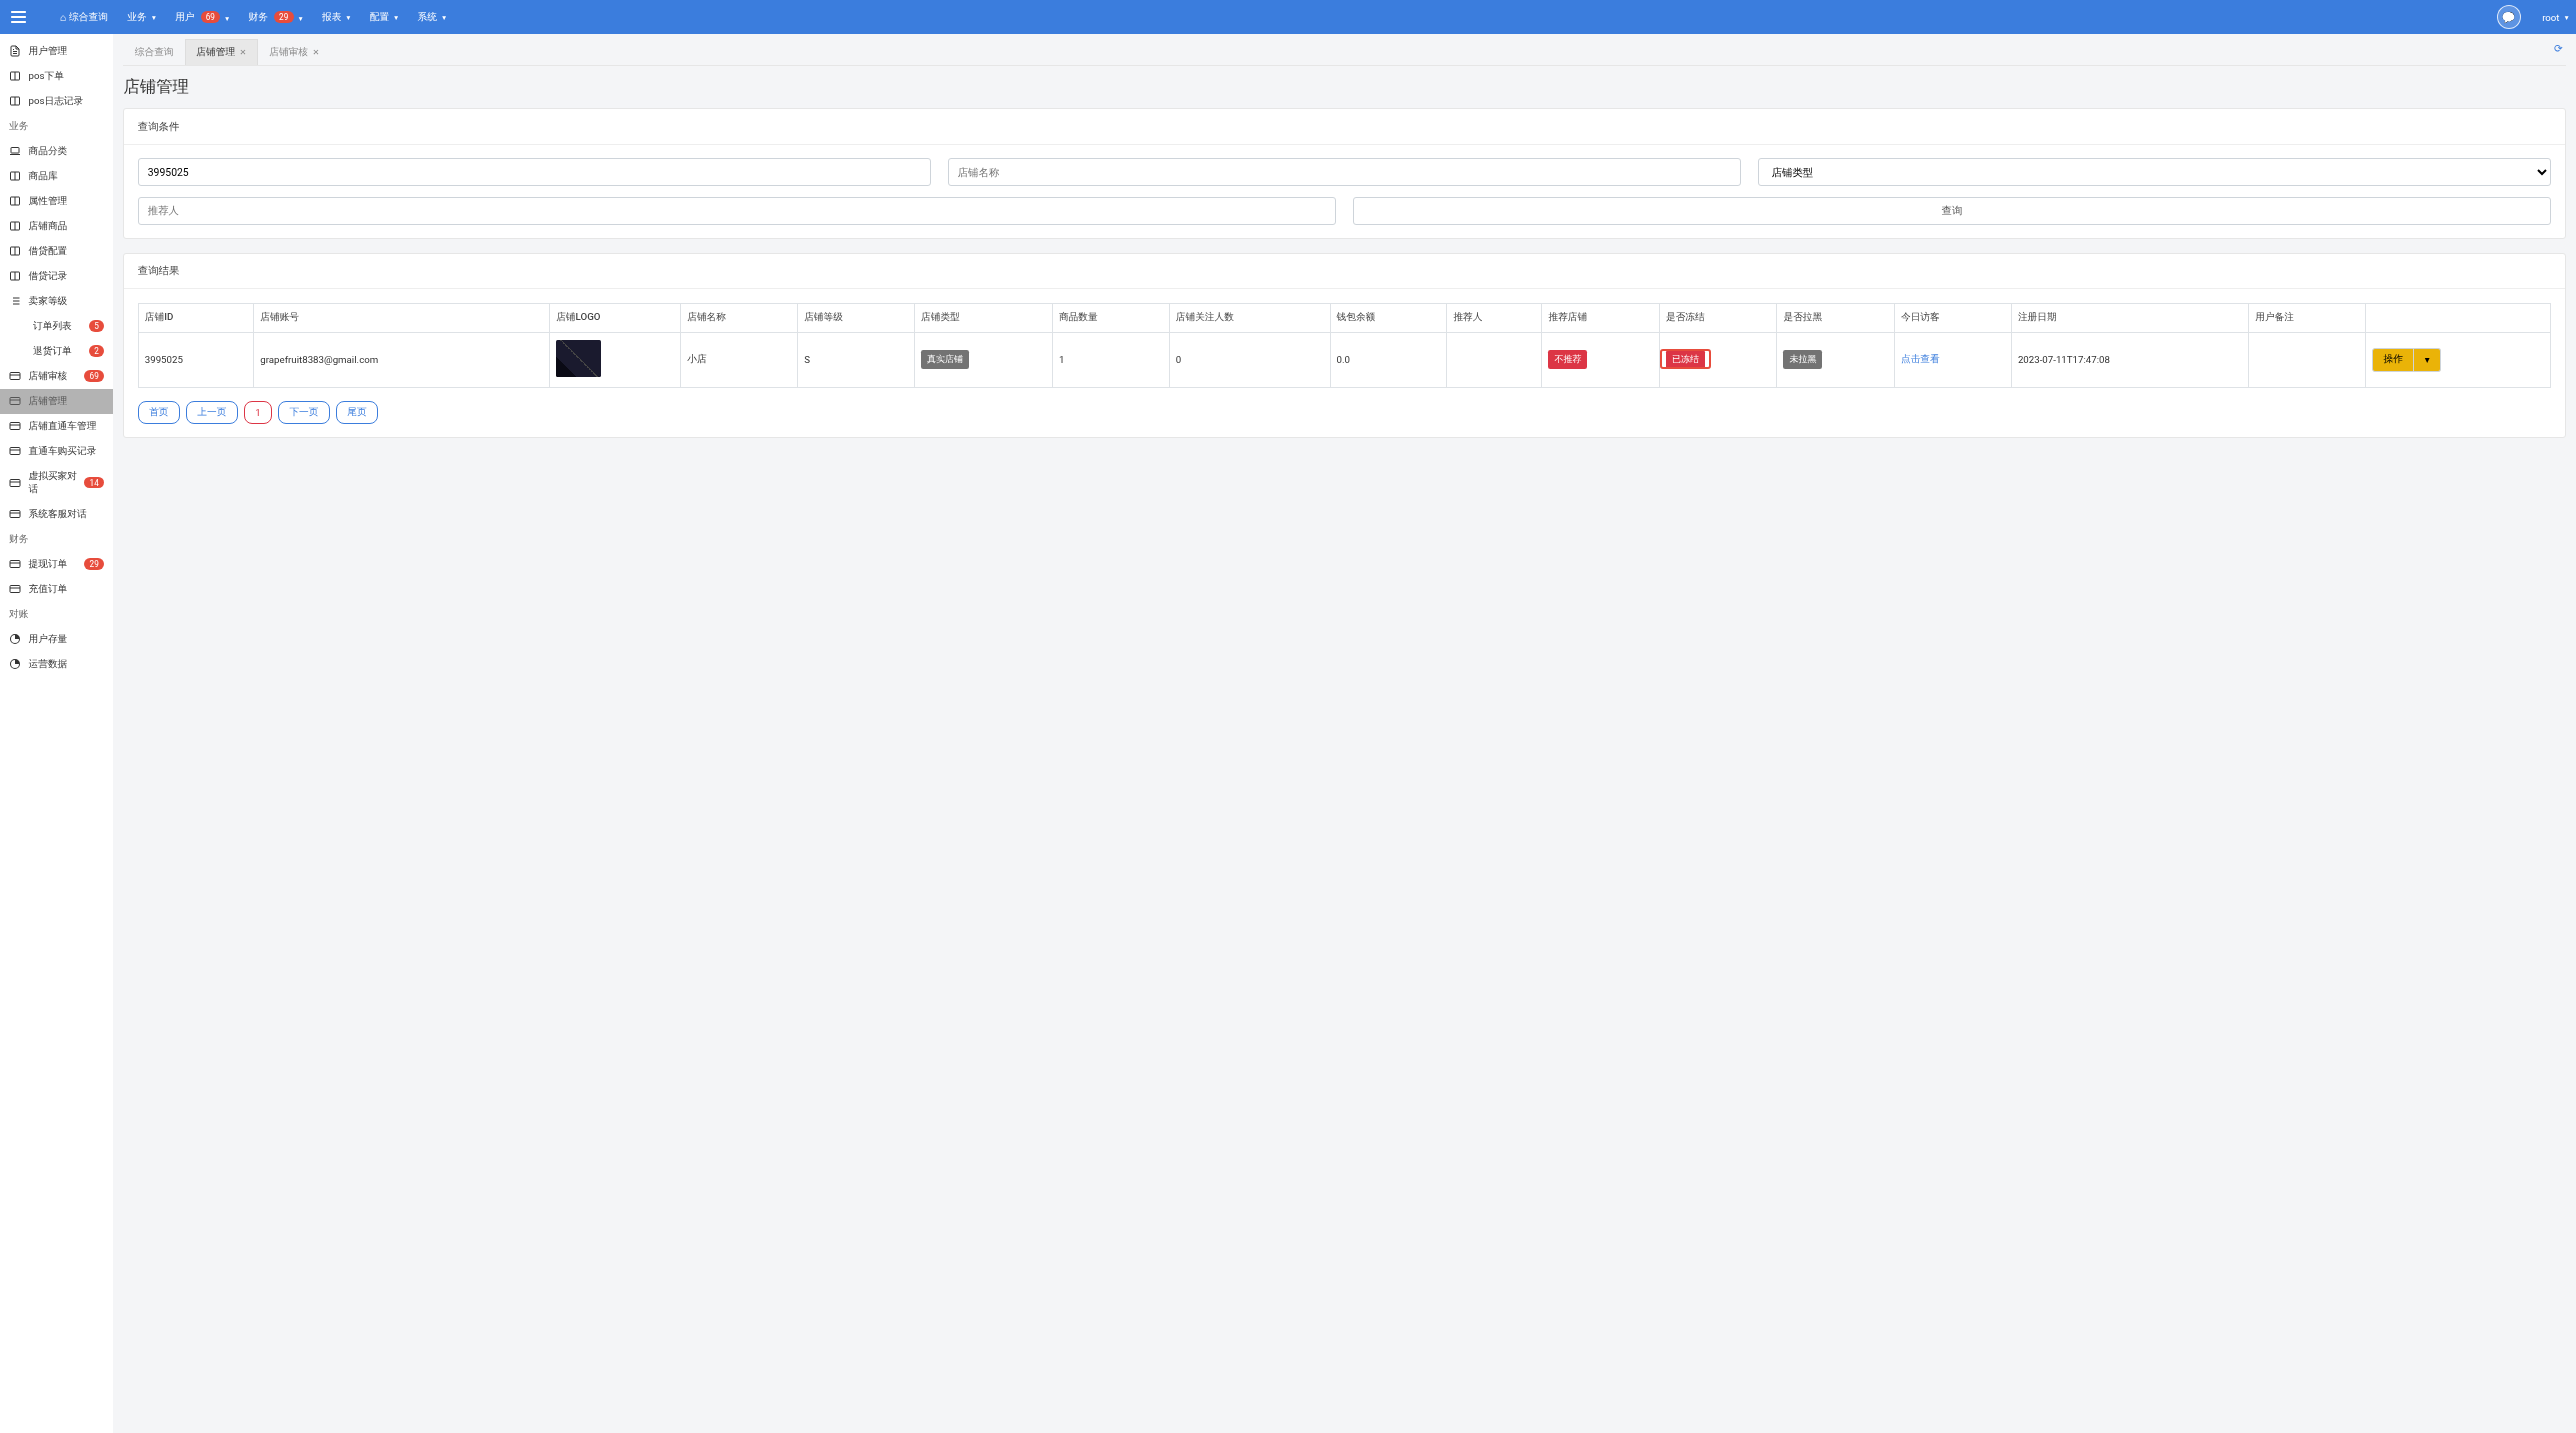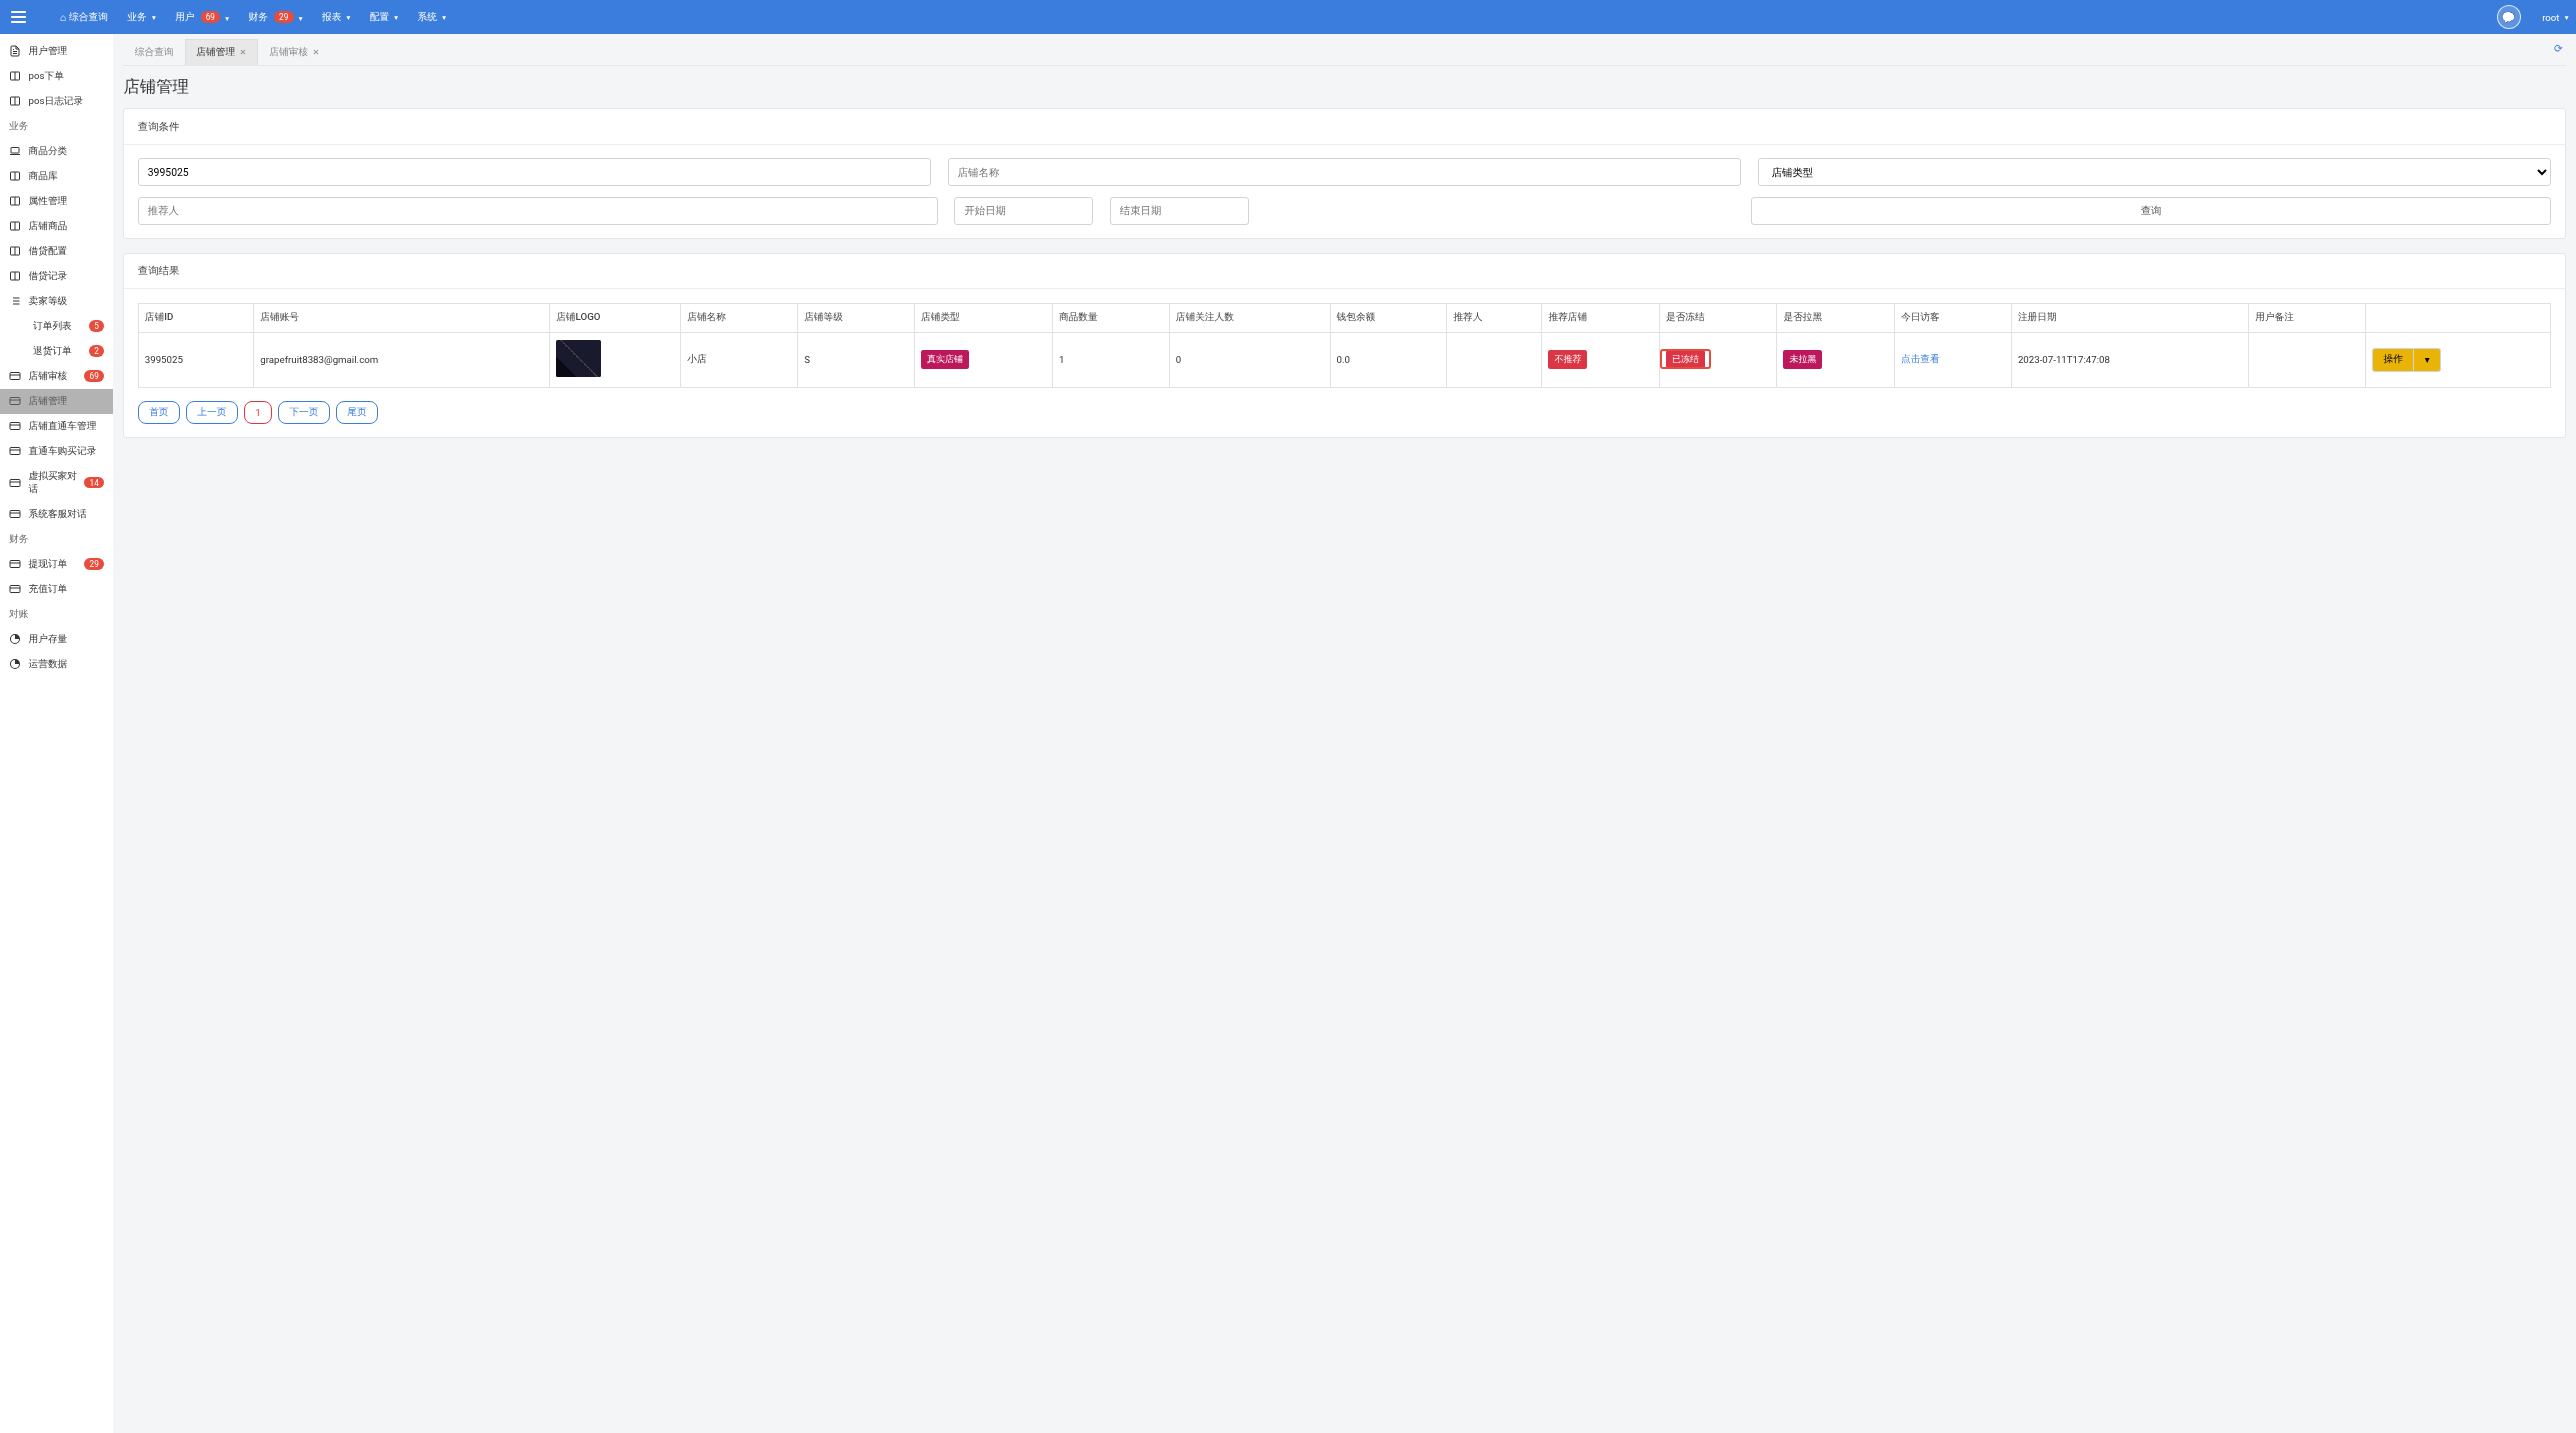--- a/index.html
+++ b/index.html
@@ -49,21 +49,21 @@
 .date-wrap { flex: 1; display: flex; gap: 16.4px; }
 .btn-query { background: #fff; cursor: pointer; text-align: center; display: flex; align-items: center; justify-content: center; color: #555; }
 
 .table-wrap { width: 100%; overflow-x: auto; }
 table { width: 100%; border-collapse: collapse; font-size: 9.7px; }
 th, td { border: 0.7px solid #dee2e6; padding: 7.5px 6px; text-align: left; vertical-align: middle; }
 th { background: #fff; font-weight: 500; color: #444; }
 td { color: #333; }
 .logo-img { width: 45px; height: 37px; background: #1a1a2e; border-radius: 1.5px; display: inline-block; background-image: linear-gradient(45deg,#0a0a15 25%,#1a1a2e 25%,#1a1a2e 50%,#444 50%,#444 52%,#1a1a2e 52%); }
 .tag { display: inline-block; padding: 3px 6px; border-radius: 2.2px; color: #fff; font-size: 9px; white-space: nowrap; }
-.tag-green { background: #be185d; text-align: center; }
+.tag-green { background: #737373; text-align: center; }
 .tag-red { background: #dc3545; }
 .link-btn { color: #3b7ddd; cursor: pointer; font-size: 9.7px; }
 .op-btn { display: flex; }
 .op-btn button { padding: 4.5px 10.4px; background: #eab308; border: 0.7px solid #ced4da; font-size: 9.7px; cursor: pointer; }
 .op-btn button:first-child { border-radius: 3px 0 0 3px; }
 .op-btn button:last-child { border-radius: 0 3px 3px 0; border-left: none; }
 
 .highlight-box { position: relative; }
 .highlight-box::after { content: ""; position: absolute; top: -4.5px; left: -6px; right: -6px; bottom: -4.5px; border: 2.2px solid #e74c3c; border-radius: 3px; pointer-events: none; }
 
@@ -349,24 +349,20 @@
     <div class="card">
       <div class="card-header">查询条件</div>
       <div class="card-body">
         <div class="form-row">
           <input class="form-input" value="3995025" style="">
           <input class="form-input" placeholder="店铺名称" style="">
           <select class="form-select"><option>店铺类型</option></select>
         </div>
         <div class="form-row">
           <input class="form-input" placeholder="推荐人" style="">
-          <div class="date-wrap">
-            <input class="form-input form-date" placeholder="开始日期" style="">
-            <input class="form-input form-date" placeholder="结束日期" style="">
-          </div>
           <div class="btn-query">
               <span>查询</span>
             </div>
         </div>
       </div>
     </div>
 
     <div class="card">
       <div class="card-header">查询结果</div>
       <div class="card-body">

